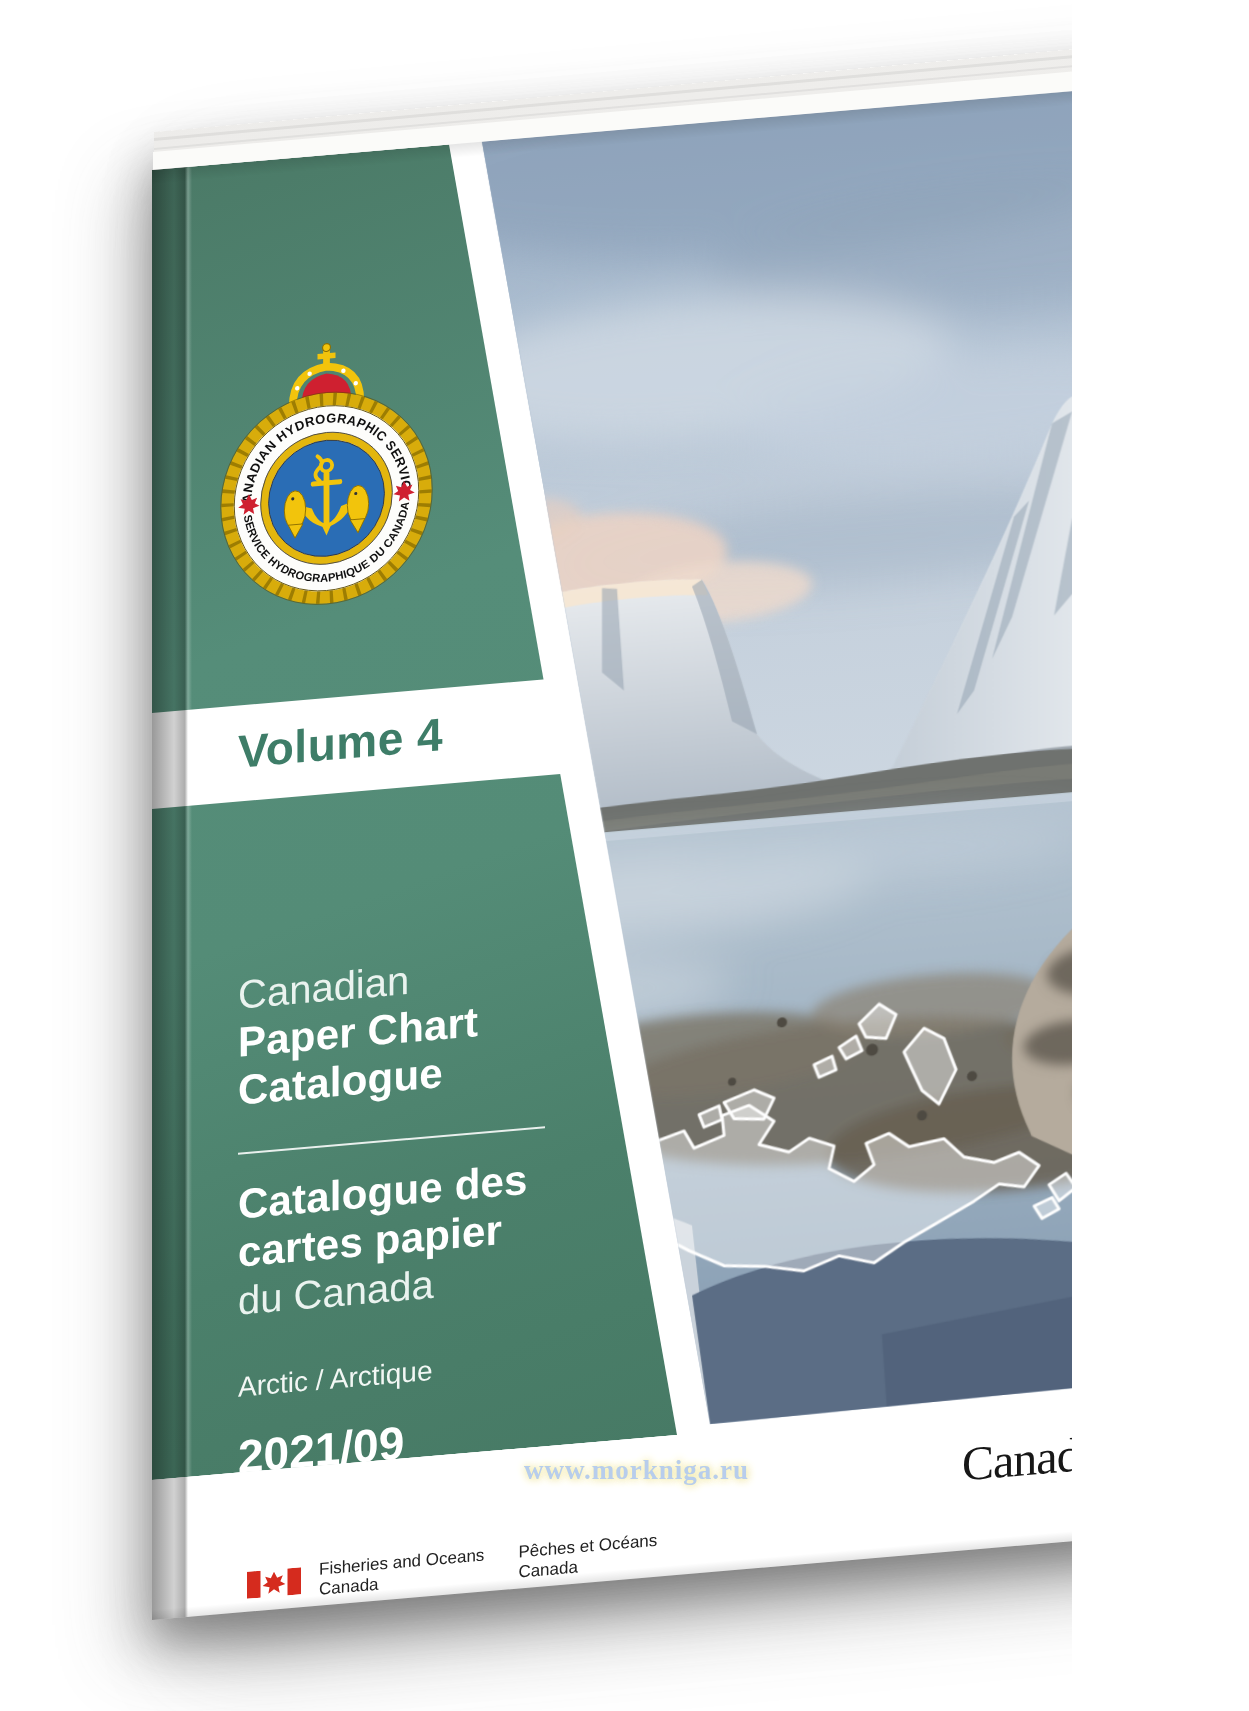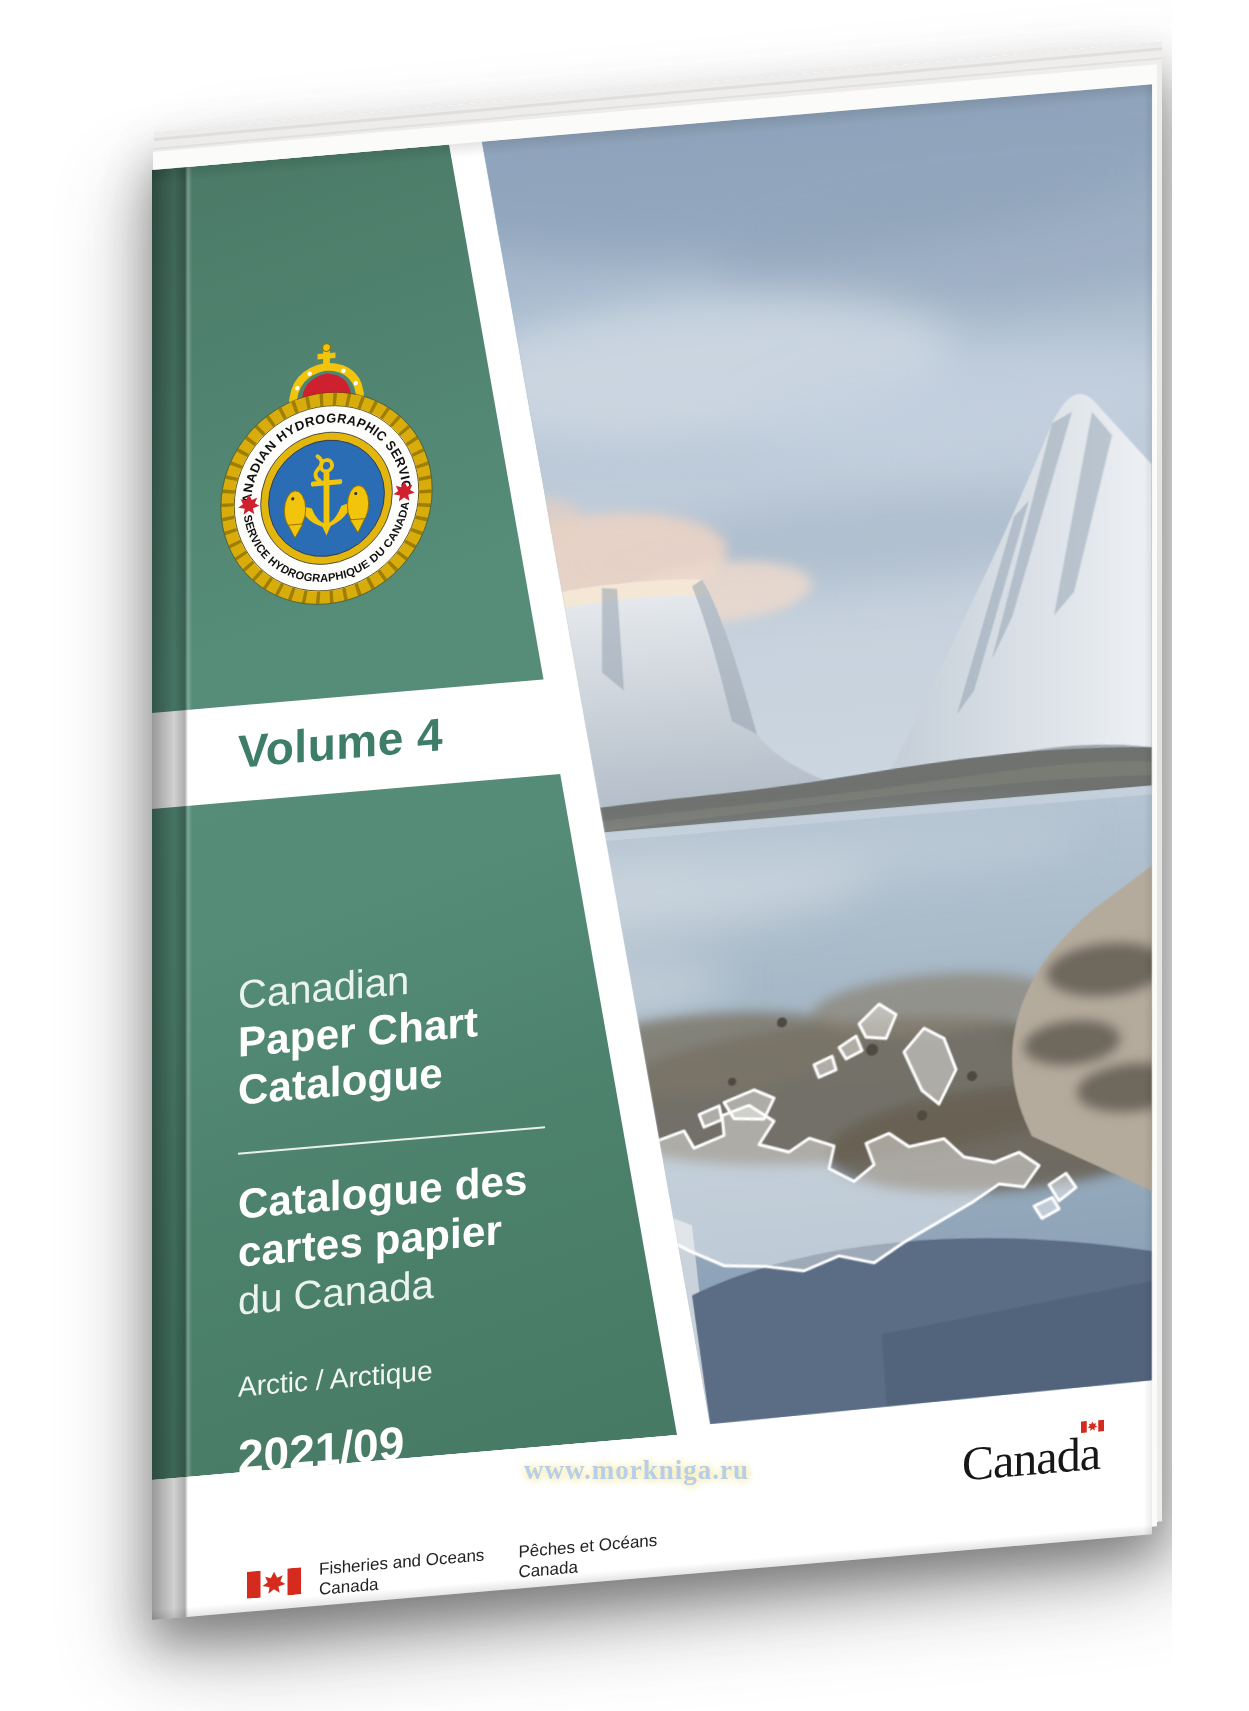--- a/index.html
+++ b/index.html
@@ -1,16 +1,16 @@
 <!DOCTYPE html>
 <html><head>
 <meta charset="utf-8">
 <style>
   html,body{margin:0;padding:0;background:#ffffff;}
-  .scene{position:relative;width:1172px;height:1711px;background:#ffffff;overflow:hidden;
+  .scene{position:relative;width:1072px;height:1711px;background:#ffffff;overflow:hidden;
          font-family:"Liberation Sans",sans-serif;}
   .skew{transform-origin:0 0;}
 
   
   .pages-outer{position:absolute;left:154px;top:132px;width:1008px;height:1480px;
     transform:skewY(-5.15deg);background:linear-gradient(185deg,#efeeec 0%,#e3e2e0 40%,#efefed 100%);
     box-shadow:0 30px 45px rgba(50,50,50,.42),-28px 45px 70px rgba(80,80,80,.26),35px 50px 90px rgba(80,80,80,.28);}
   .pages-outer::before{content:"";position:absolute;left:0;right:0;top:6px;height:3px;background:rgba(0,0,0,.06);}
   .pages-outer::after{content:"";position:absolute;left:0;right:0;top:16px;height:2px;background:rgba(0,0,0,.05);}
   .pages-inner{position:absolute;left:153px;top:152px;width:1004px;height:1462px;

